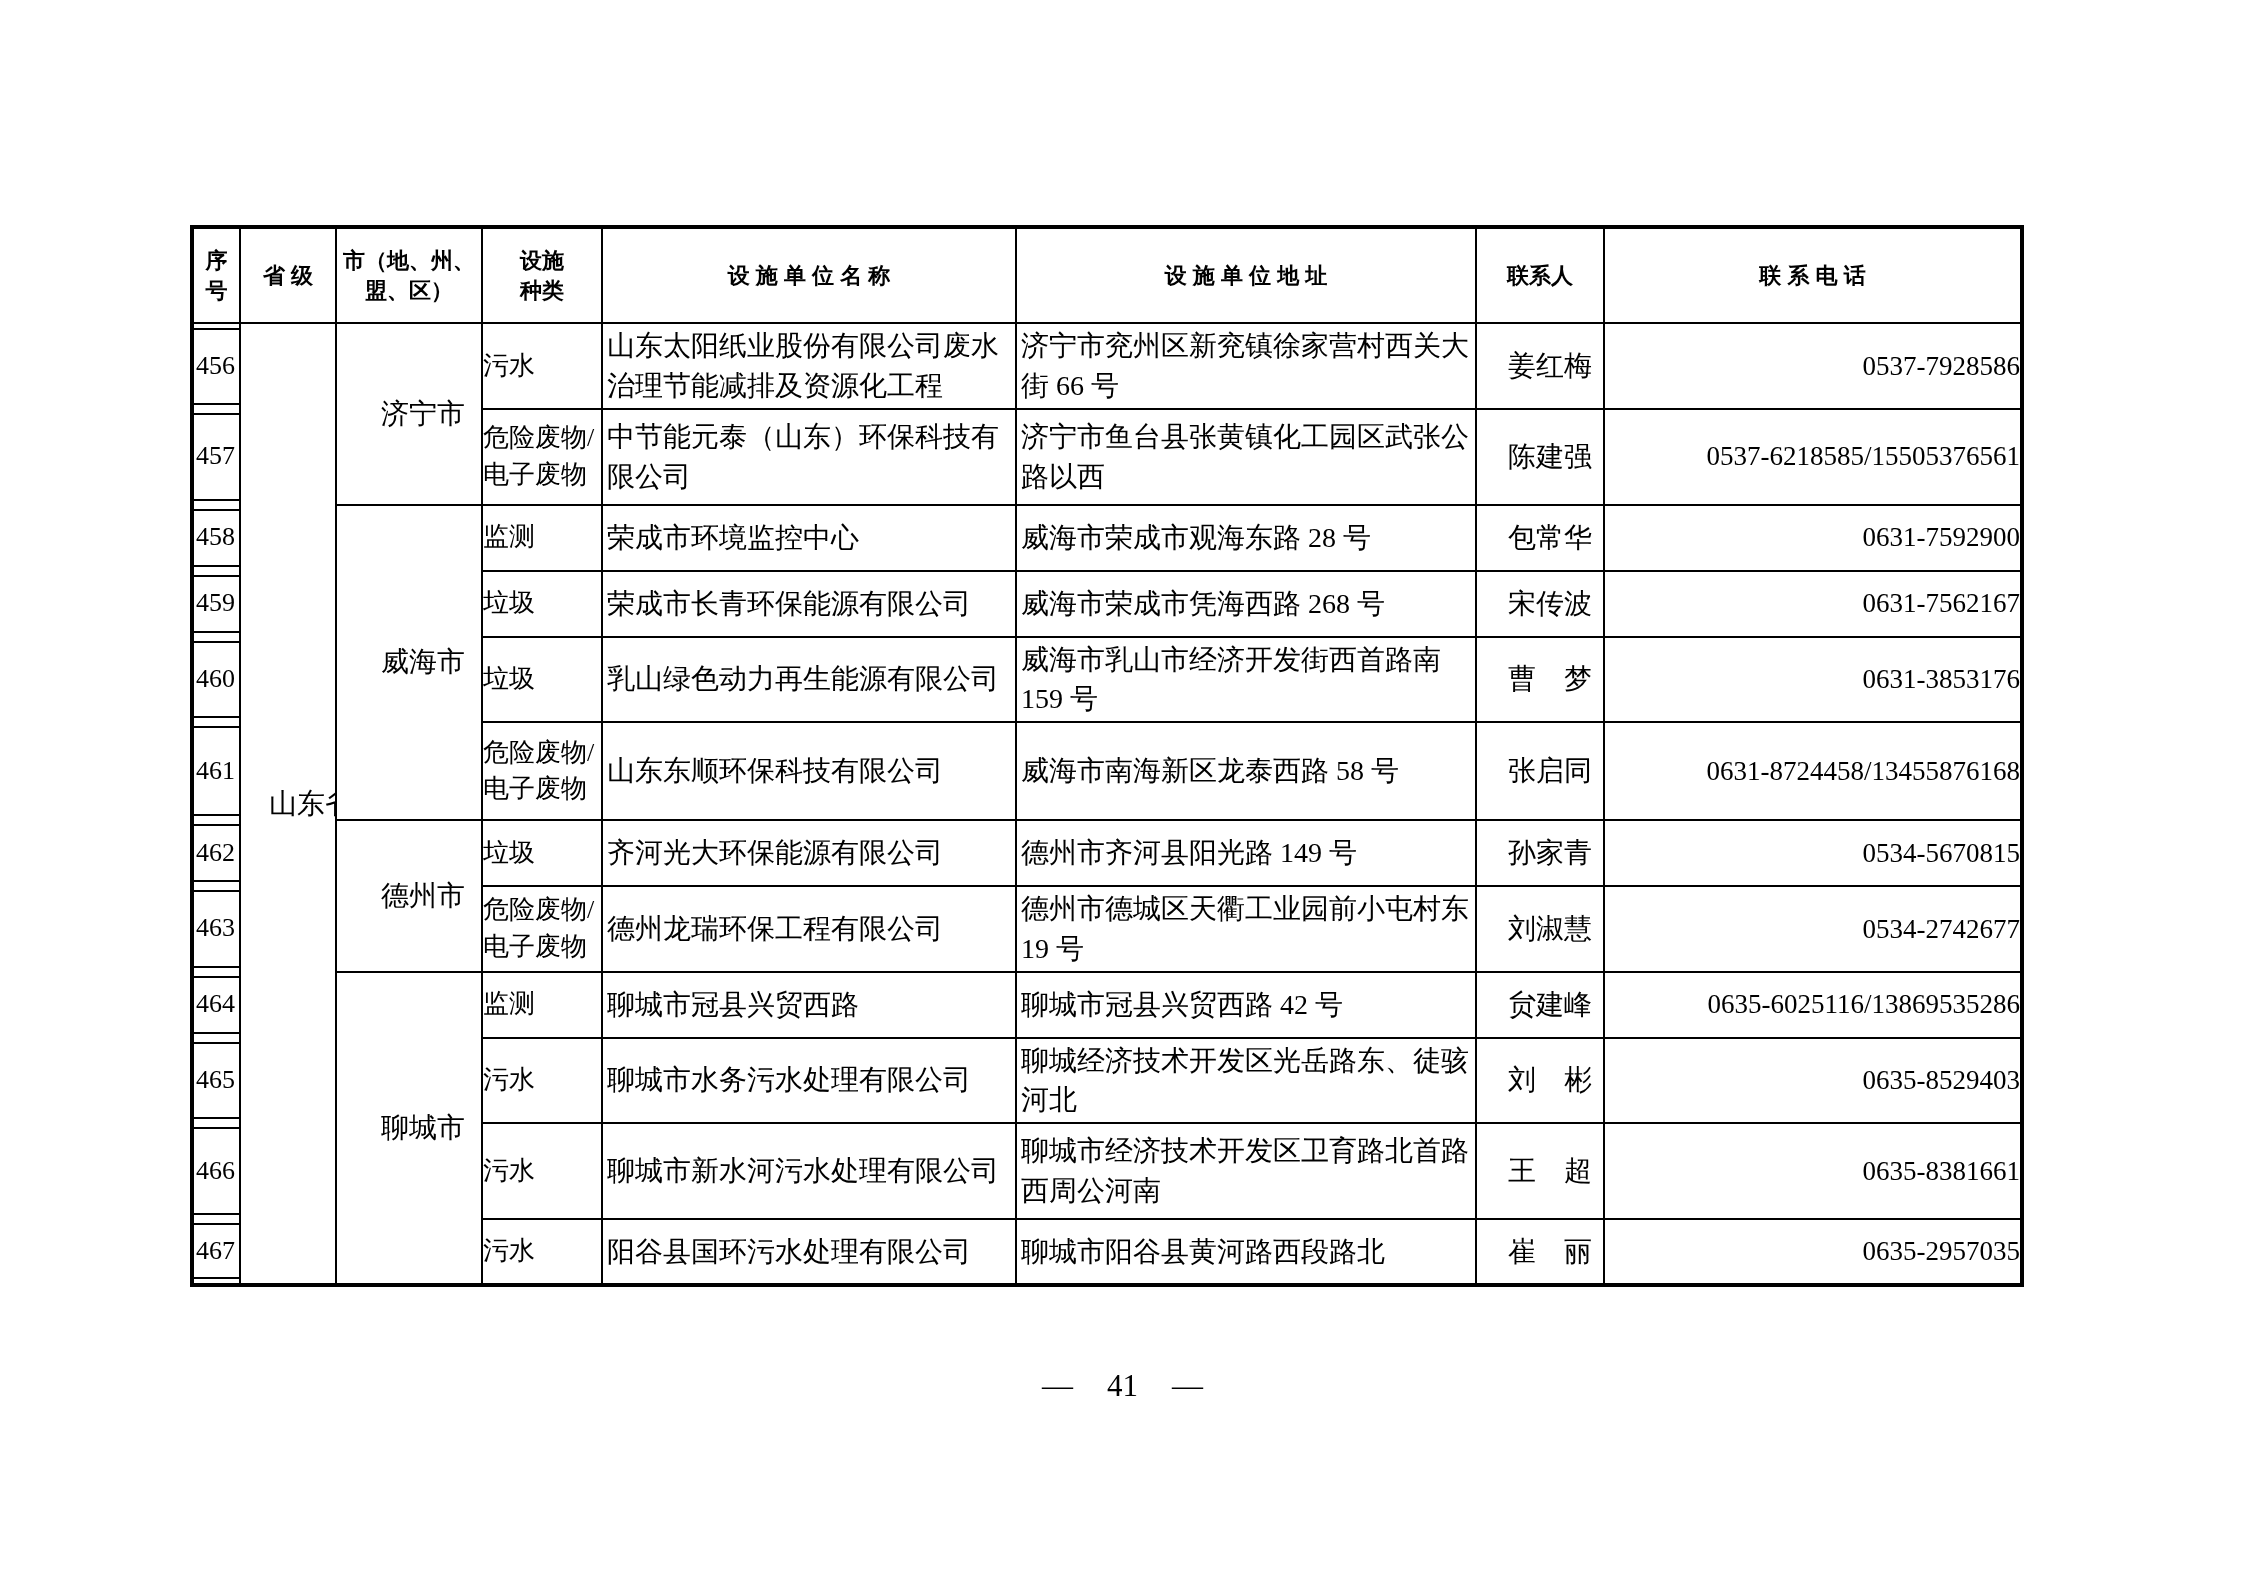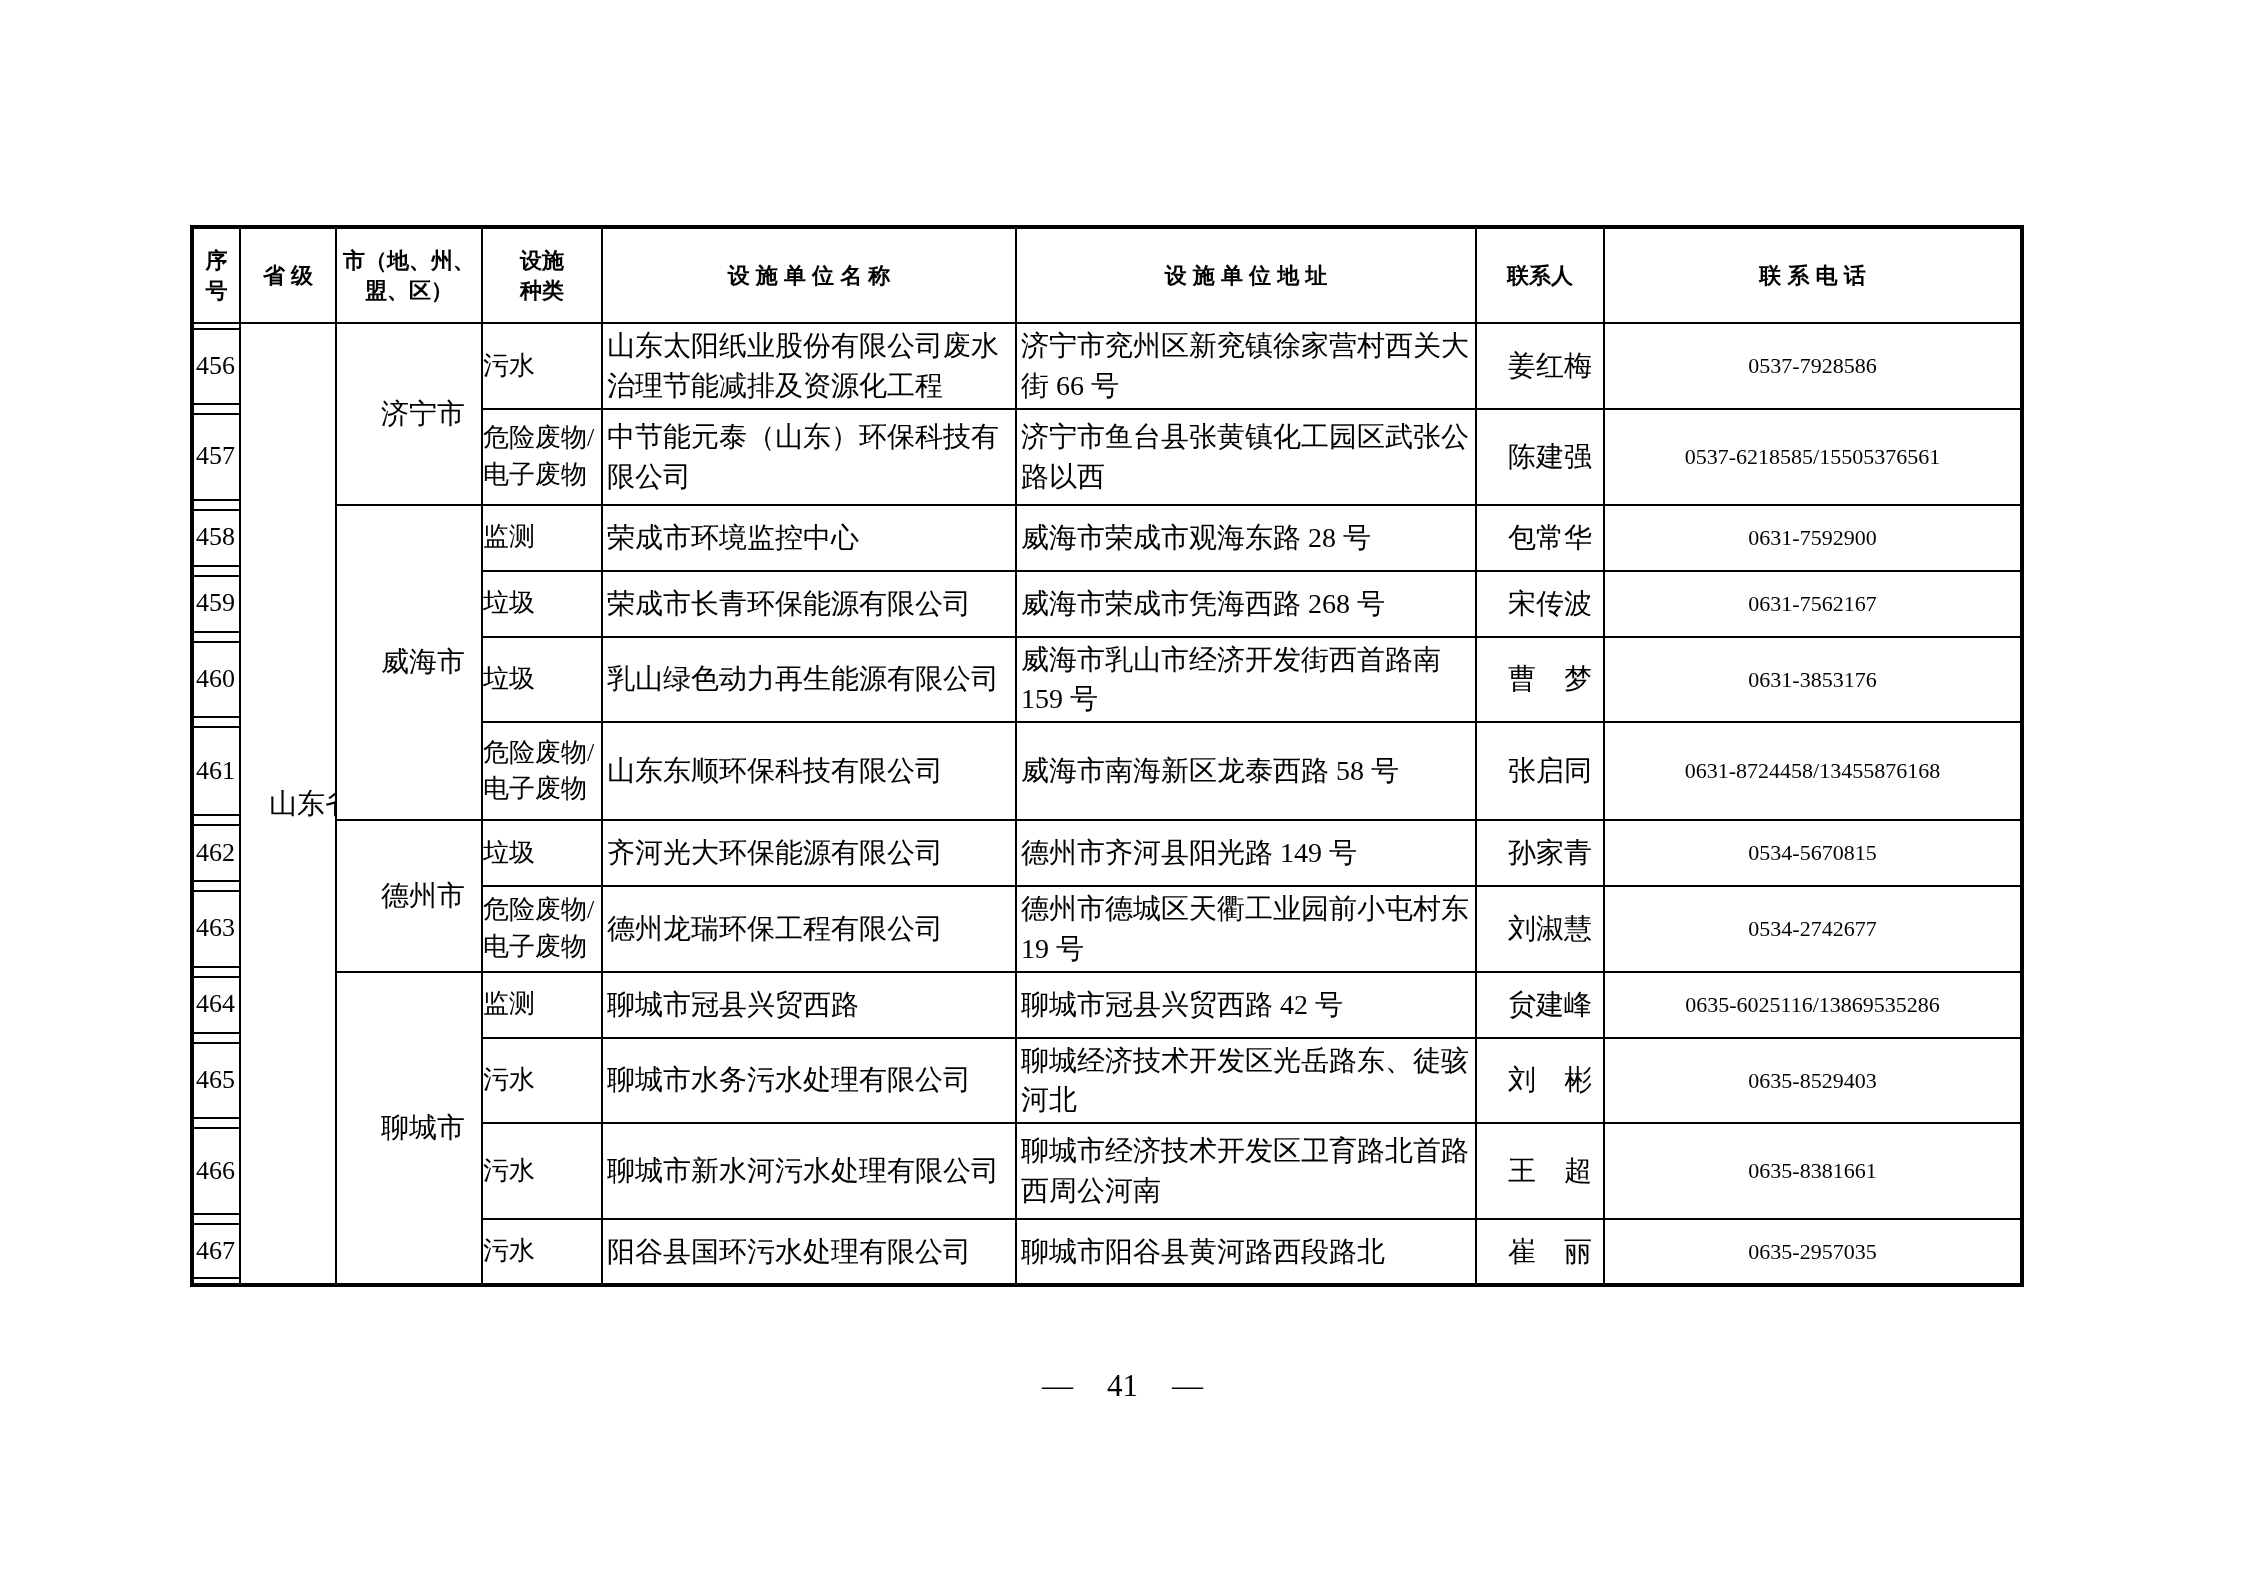--- a/index.html
+++ b/index.html
@@ -51,21 +51,21 @@
   td.c-sn::before{
     content:"";position:absolute;left:0;right:0;top:4px;height:2px;background:#000;
   }
   td.c-sn::after{
     content:"";position:absolute;left:0;right:0;bottom:4px;height:2px;background:#000;
   }
   td.c-province, td.c-city{text-align:center;padding-left:28px;}
   td.c-type{text-align:left;font-size:26px;line-height:1.4;}
   td.c-name, td.c-address{text-align:left;padding:2px 4px;}
   td.c-contact{text-align:center;padding-left:20px;}
-  td.c-phone{text-align:center;font-size:22px;}
+  td.c-phone{text-align:right;font-size:27px;}
 
   .footer{
     position:absolute;
     left:0;top:1368px;width:100%;
     display:flex;justify-content:center;align-items:center;
     gap:34px;
     font-size:31px;
     font-family:"Liberation Serif","DejaVu Serif",serif;
   }
 </style>

